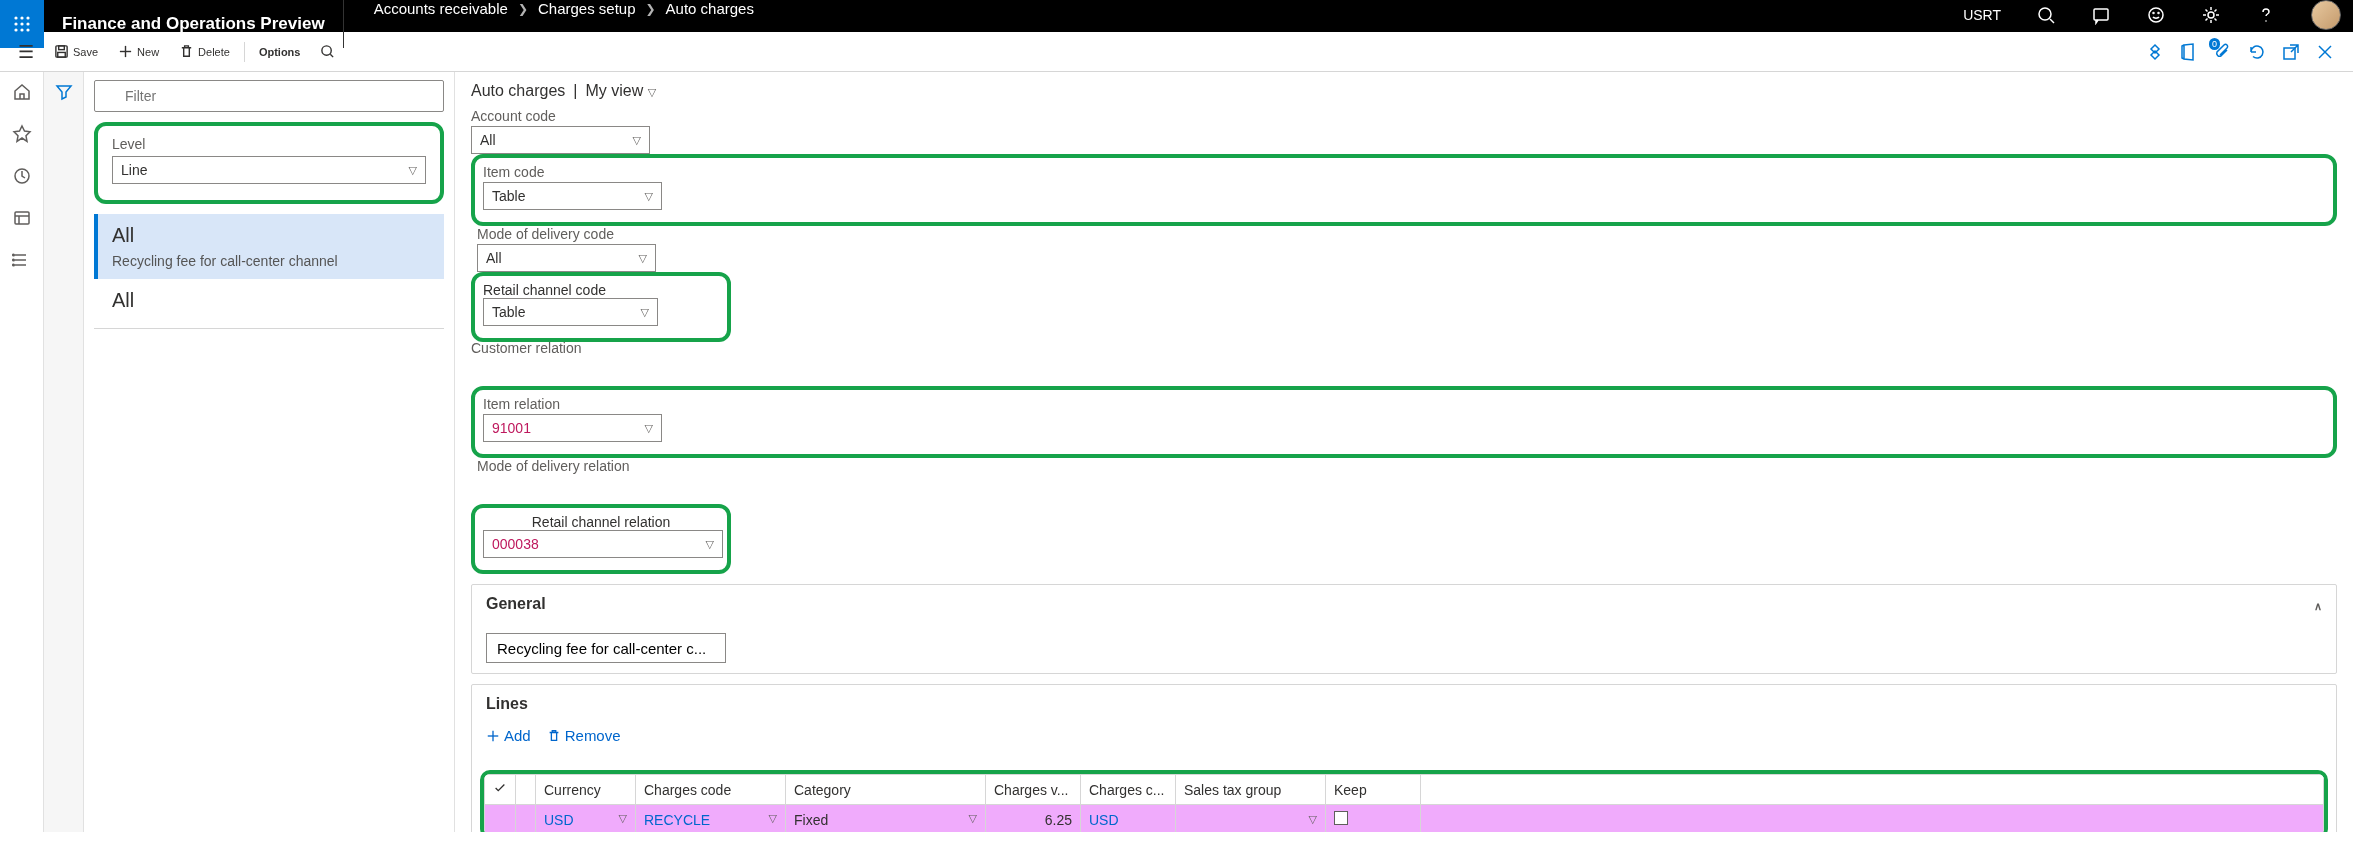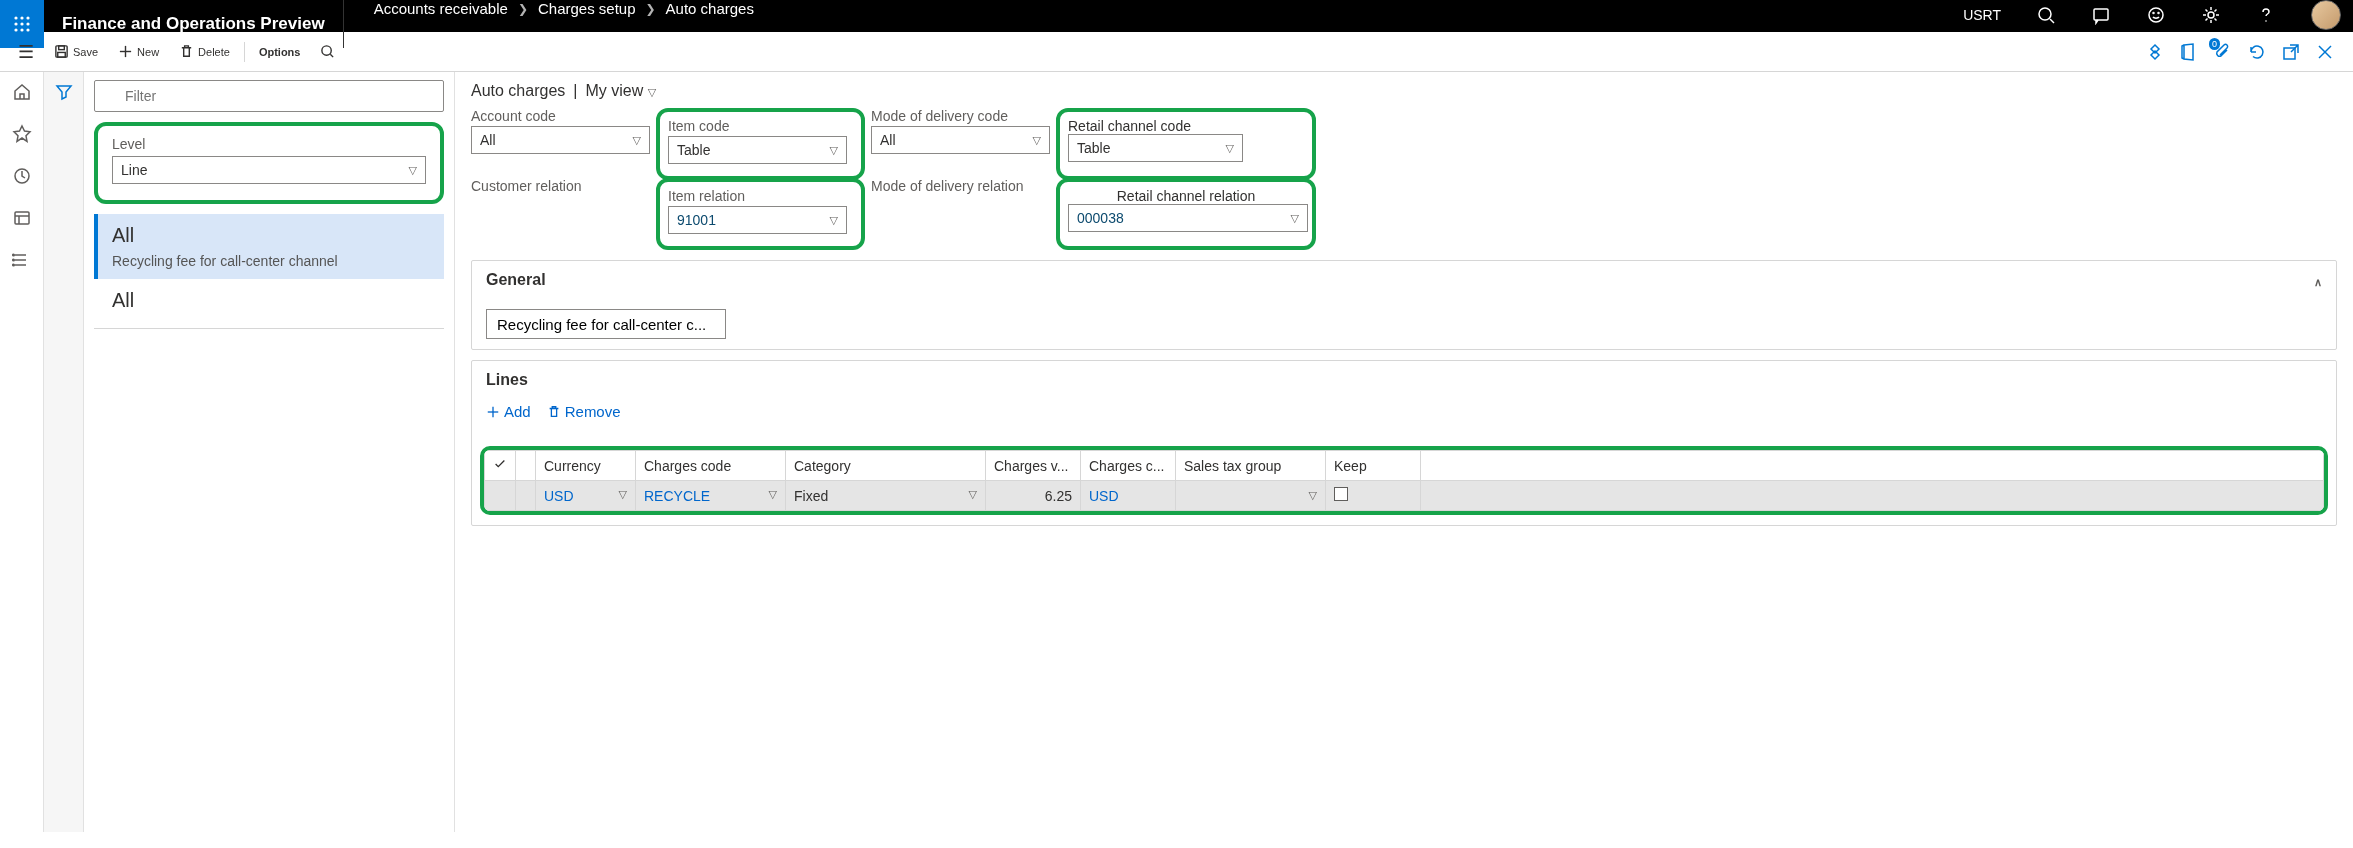--- a/index.html
+++ b/index.html
@@ -47,43 +47,43 @@
   .list-item.selected { background:#d8e6f8; border-left-color:#0078d4; }
   .list-item .primary { font-size:20px; }
   .list-item .secondary { font-size:14px; color:#555; margin-top:6px; }
   .list-divider { border-bottom:1px solid #d6d6d6; margin-top:6px; }
 
   
   .main { flex:1; padding:10px 16px; overflow:auto; background:#fff; border-left:1px solid #e1e1e1; }
   .page-head { display:flex; align-items:center; gap:8px; font-size:16px; margin-bottom:8px; }
   .page-head .sub { font-weight:400; }
 
-  .fields-row { display:flex; gap:0; margin-bottom:4px; }
+  .fields-row { display:flex; gap:0; margin-bottom:4px;flex-direction:column; }
   .field-col { width:185px; padding-right:6px; }
   .field-col .label { color:#605e5c; font-size:14px; margin-bottom:2px; white-space:nowrap; }
   .input { width:100%; height:28px; border:1px solid #8a8886; background:#fff; padding:0 8px; font-size:14px; display:flex; align-items:center; justify-content:space-between; }
-  .input .val { color:#0c4a6e; }
+  .input .val { color:#be185d; }
   .input .val.black { color:#323130; }
   .input.readonly { border:1px solid transparent; background:transparent; }
 
   .green-box { border:4px solid #16a34a; border-radius:12px; padding:6px 8px 12px; }
 
   .section { border:1px solid #d6d6d6; border-radius:2px; margin-top:10px; }
   .section-head { display:flex; align-items:flex-end; justify-content:space-between; padding:10px 14px; font-weight:600; font-size:16px; }
   .section-body { padding:10px 14px; }
 
   .text-input { height:30px; border:1px solid #8a8886; padding:0 10px; font-size:15px; width:240px; }
 
   .lines-actions { display:flex; gap:16px; padding:4px 14px; }
   .link-btn { color:#0066cc; display:flex; align-items:center; gap:4px; font-size:15px; }
 
   .grid-wrap { border:4px solid #16a34a; border-radius:10px; margin:22px 8px 10px; overflow:hidden; }
   table.grid { width:100%; border-collapse:collapse; font-size:14px; }
   table.grid th { text-align:left; font-weight:400; color:#323130; padding:6px 8px; border:1px solid #d6d6d6; background:#fff; }
-  table.grid td { padding:6px 8px; border:1px solid #d6d6d6; background:#e5e5e5; }
+  table.grid td { padding:6px 8px; border:1px solid #d6d6d6; background:#f0abfc; }
   table.grid td .chev { float:right; }
   .checkbox { width:14px; height:14px; border:1px solid #605e5c; display:inline-block; background:#fff; }
   .blue { color:#0066cc; }
   .right { text-align:right; }
 
   svg { stroke: currentColor; fill: none; stroke-width:1.5; }
   .badge0 { position:absolute; top:-4px; left:-4px; background:#0078d4; color:#fff; border-radius:8px; font-size:9px; padding:0 3px; line-height:12px; }
 </style>
 </head>
 <body>

